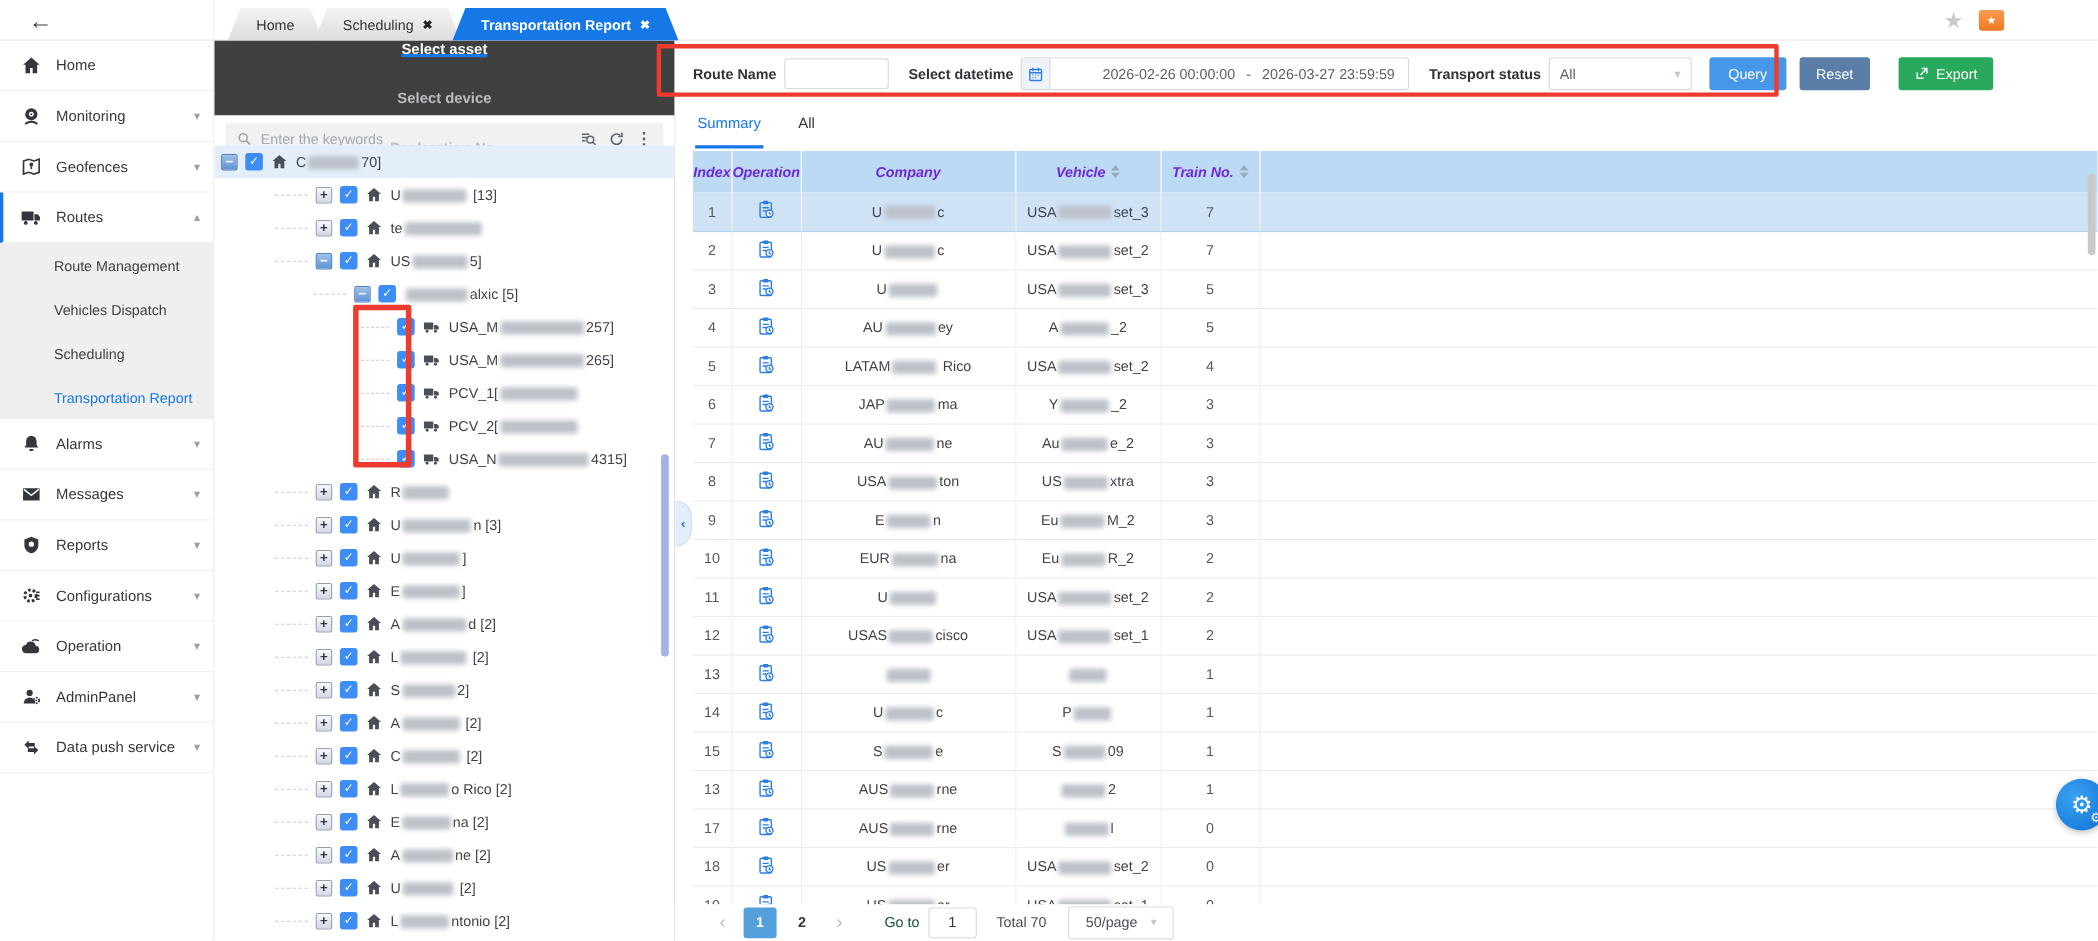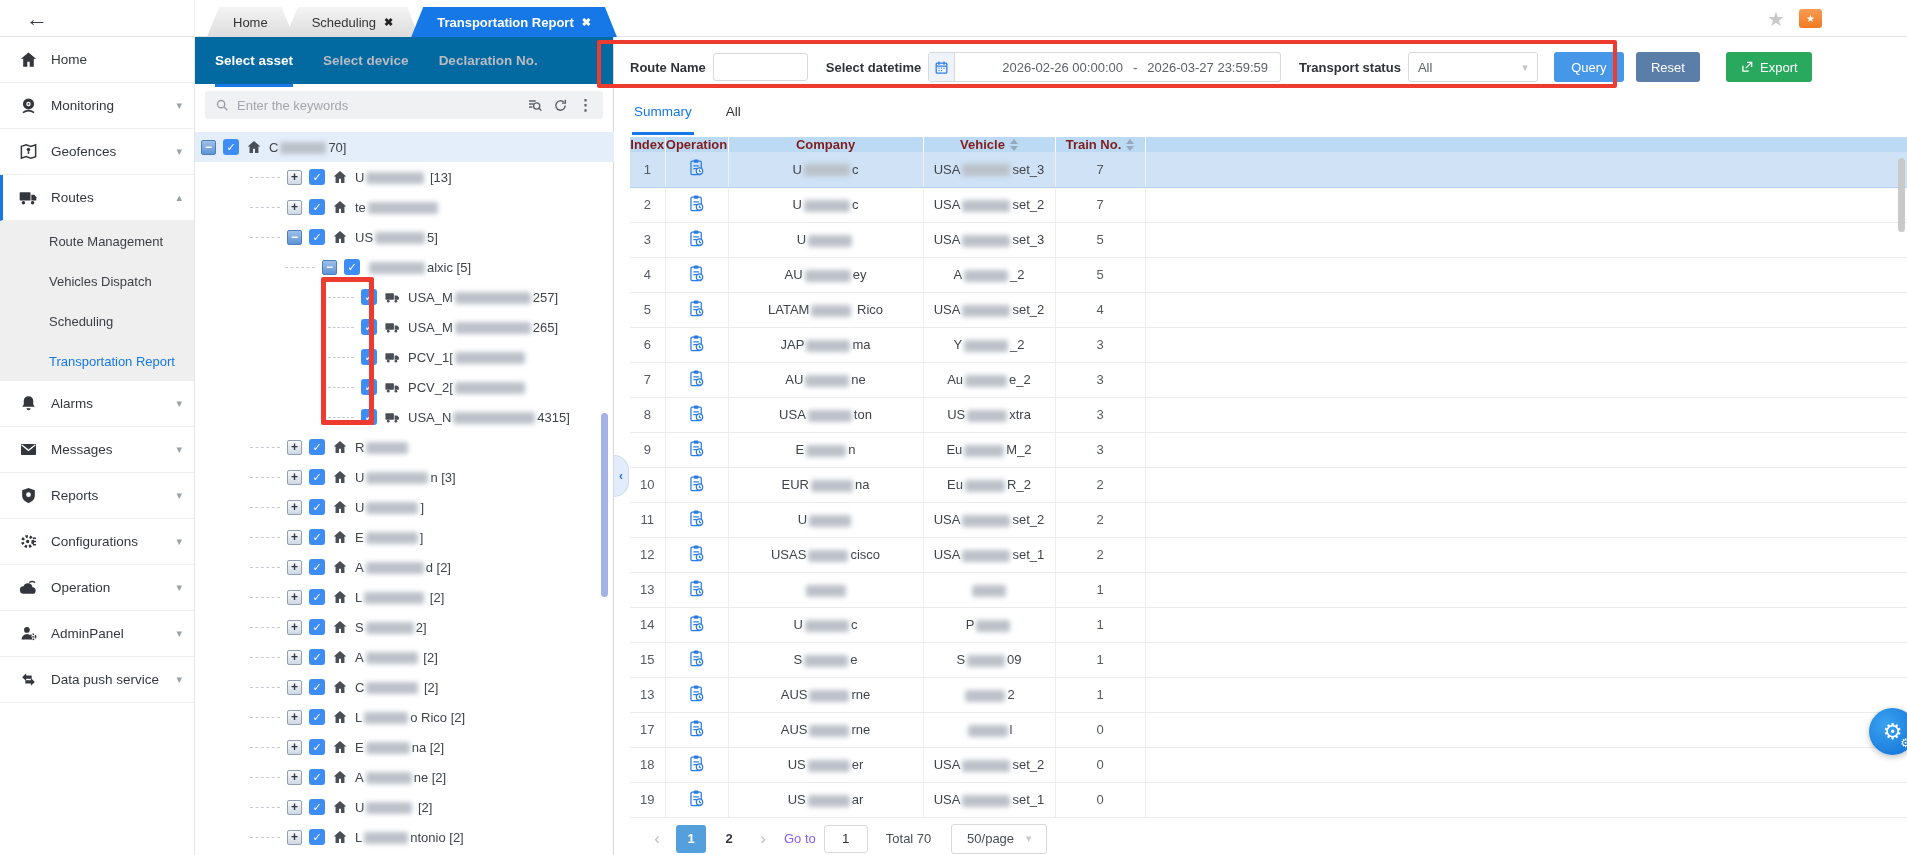--- a/index.html
+++ b/index.html
@@ -27,21 +27,21 @@
   .side-item { height:46px; display:flex; align-items:center; padding:0 12px 0 18px; border-bottom:1px solid #f0f0f0; cursor:pointer; position:relative; font-size:13.5px; color:#33373d; }
   .side-item .icn { width:20px; height:20px; margin-right:13px; color:#33373d; }
   .side-item .chev { margin-left:auto; color:#9aa0a8; font-size:11px; }
   .side-item.active { border-left:3px solid #1678e6; padding-left:15px; }
   .side-sub { background:#efefef; }
   .side-sub-item { height:40px; display:flex; align-items:center; padding-left:49px; font-size:13px; color:#3d4147; cursor:pointer; }
   .side-sub-item.active { color:#1678e6; }
 
   
   #treepanel { position:absolute; left:195px; top:37px; width:419px; height:818px; background:#fff; border-right:1px solid #d9d9d9; }
-  #panel-tabs { height:47px; background:#0369a1; display:flex; align-items:center; padding:0 20px; gap:30px; }
+  #panel-tabs { height:68px; background:#404040; display:flex; align-items:center; padding:0 20px; gap:30px;flex-direction:column; }
   .panel-tab { color:#b9bcc2; font-size:13.5px; font-weight:bold; cursor:pointer; height:53px; display:flex; align-items:center; position:relative; }
   .panel-tab.active { color:#fff; }
   .panel-tab.active::after { content:""; position:absolute; left:0; right:0; bottom:0; height:3px; background:#1678e6; }
   #search-row { height:42px; background:#fff; display:flex; align-items:center; padding:0 10px; }
   #search-box { flex:1; height:28px; background:#eff1f3; border-radius:3px; display:flex; align-items:center; padding:0 10px; gap:8px; }
   #search-box input { flex:1; border:none; outline:none; background:transparent; font-size:13px; color:#333; font-family:"Liberation Sans",sans-serif; }
   #search-box input::placeholder { color:#a2a7ad; }
   .search-tools { display:flex; align-items:center; gap:10px; color:#5d636b; }
   .search-tools .icn { cursor:pointer; }
   #more-icon { font-size:15px; font-weight:bold; color:#5d636b; cursor:pointer; }
@@ -79,37 +79,37 @@
   #reset-btn { width:64px; background:#5b7ea9; margin-left:12px; }
   #export-btn { width:86px; background:#28a95e; margin-left:26px; }
 
   #content-tabs { position:absolute; left:18px; top:63px; display:flex; gap:30px; height:35px; }
   .ctab { font-size:13.5px; color:#333; cursor:pointer; position:relative; padding:4px 2px; }
   .ctab.active { color:#1678e6; }
   .ctab.active::after { content:""; position:absolute; left:0; right:0; bottom:0; height:3px; background:#1678e6; }
 
   #table-wrap { position:absolute; left:16px; top:100px; width:1277px; height:718px; overflow:hidden; }
   table { border-collapse:collapse; width:100%; table-layout:fixed; }
-  th { background:#bcdaf4; color:#7f1d1d; font-weight:bold; height:15px; border-right:1px solid #fff; font-size:13px; }
+  th { background:#bcdaf4; color:#6d28d9; font-weight:bold; height:38px; border-right:1px solid #fff; font-size:13px;font-style:italic; }
   th:last-child { border-right:none; }
   td { height:35px; text-align:center; color:#555a61; border-bottom:1px solid #ebebeb; border-right:1px solid #efefef; background:#fff; }
   td:last-child { border-right:none; }
   tr.selected td { background:#cfe2f6; border-bottom-color:#b4cfec; }
   .th-flex { display:inline-flex; align-items:center; gap:5px; }
   .sort { display:inline-flex; flex-direction:column; gap:2px; cursor:pointer; }
   .sort i { width:0; height:0; border-left:4px solid transparent; border-right:4px solid transparent; display:block; }
   .sort .up { border-bottom:5px solid #94a9bd; }
   .sort .dn { border-top:5px solid #94a9bd; }
   .op-btn { display:inline-flex; cursor:pointer; }
 
   #footer { position:absolute; left:0; top:785px; width:1293px; height:33px; background:#fff; display:flex; align-items:center; padding-left:32px; gap:8px; }
   .pg-arrow { color:#b9bec5; font-size:17px; width:22px; text-align:center; cursor:pointer; }
   .pg-num { min-width:30px; height:28px; display:flex; align-items:center; justify-content:center; border-radius:3px; font-weight:bold; color:#33373d; cursor:pointer; padding:0 4px; }
   .pg-num.active { background:#54a0dd; color:#fff; }
-  #goto-label { margin-left:2px; color:#8b5cf6; }
+  #goto-label { margin-left:22px; color:#14532d; }
   #goto-input { width:44px; height:28px; border:1px solid #d6d9dd; border-radius:3px; text-align:center; outline:none; font-family:"Liberation Sans",sans-serif; color:#33373d; }
   #total-label { margin-left:10px; color:#4a4f57; }
   #pagesize { margin-left:12px; width:96px; height:30px; border:1px solid #d6d9dd; border-radius:3px; display:flex; align-items:center; justify-content:center; gap:12px; color:#4a4f57; cursor:pointer; }
   #pagesize .chev { color:#c8ccd2; font-size:11px; }
 
   #main-scrollthumb { position:absolute; right:2px; top:121px; width:7px; height:74px; background:#c9c9c9; border-radius:4px; cursor:pointer; }
   #gear-fab { position:absolute; left:1869px; top:708px; width:47px; height:47px; border-radius:50%; background:radial-gradient(circle at 35% 35%, #39a2f0, #0f6fd6); color:#fff; display:flex; align-items:center; justify-content:center; cursor:pointer; z-index:40; box-shadow:0 2px 6px rgba(0,0,0,.25); }
   #gear-fab .g1 { font-size:22px; line-height:1; }
   #gear-fab .g2 { position:absolute; right:5px; bottom:6px; font-size:12px; line-height:1; }
 </style>

